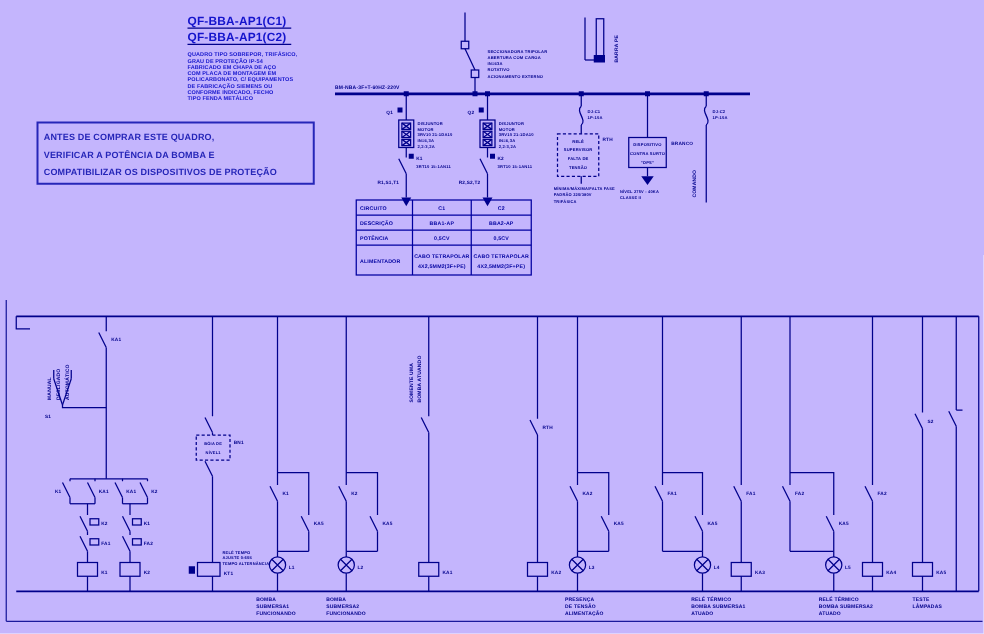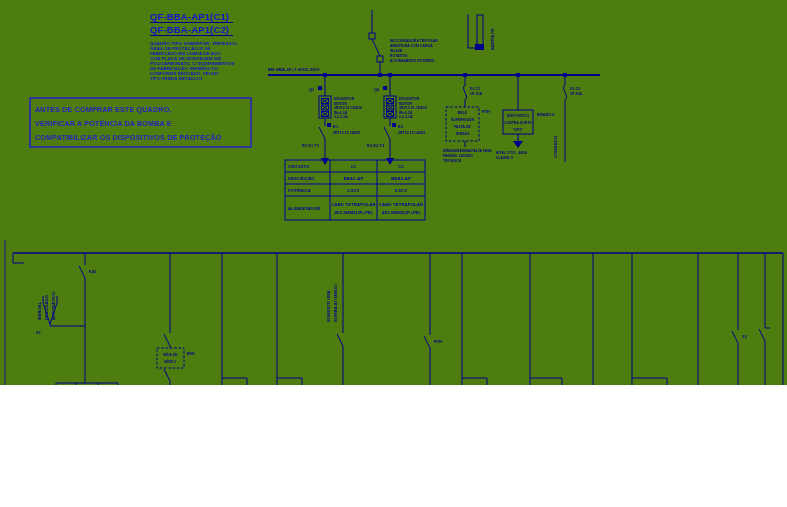--- a/index.html
+++ b/index.html
@@ -1,16 +1,16 @@
 <!DOCTYPE html>
 <html><head>
 <meta charset="utf-8">
 <style>
   html,body{margin:0;padding:0;background:#ffffff;}
-  .stage{position:relative;width:787px;height:385px;background:#4d7c0f;overflow:hidden;text-decoration:underline;}
+  .stage{position:relative;width:787px;height:507px;background:#c4b5fd;overflow:hidden;text-decoration:underline;}
   svg text{font-family:"Liberation Sans", sans-serif;font-weight:bold;fill:#00008B;letter-spacing:.15px;}
   .ln{stroke:#00008B;fill:none;stroke-width:1;}
   .ln2{stroke:#00008B;fill:none;stroke-width:2.2;}
   .lnT{stroke:#00008B;fill:none;stroke-width:1.4;}
   .frame{stroke:#1a1a9c;fill:none;stroke-width:1;}
   .dash{stroke:#00008B;fill:none;stroke-width:1;stroke-dasharray:2.5 1.8;}
   .sq{fill:#00008B;stroke:none;}
   .tblln{stroke:#0000A0;fill:none;stroke-width:1;}
   .t-title{fill:#1414CC;font-size:9.5px;}
   .t-spec{fill:#1414CC;font-size:4.4px;letter-spacing:.1px;}

